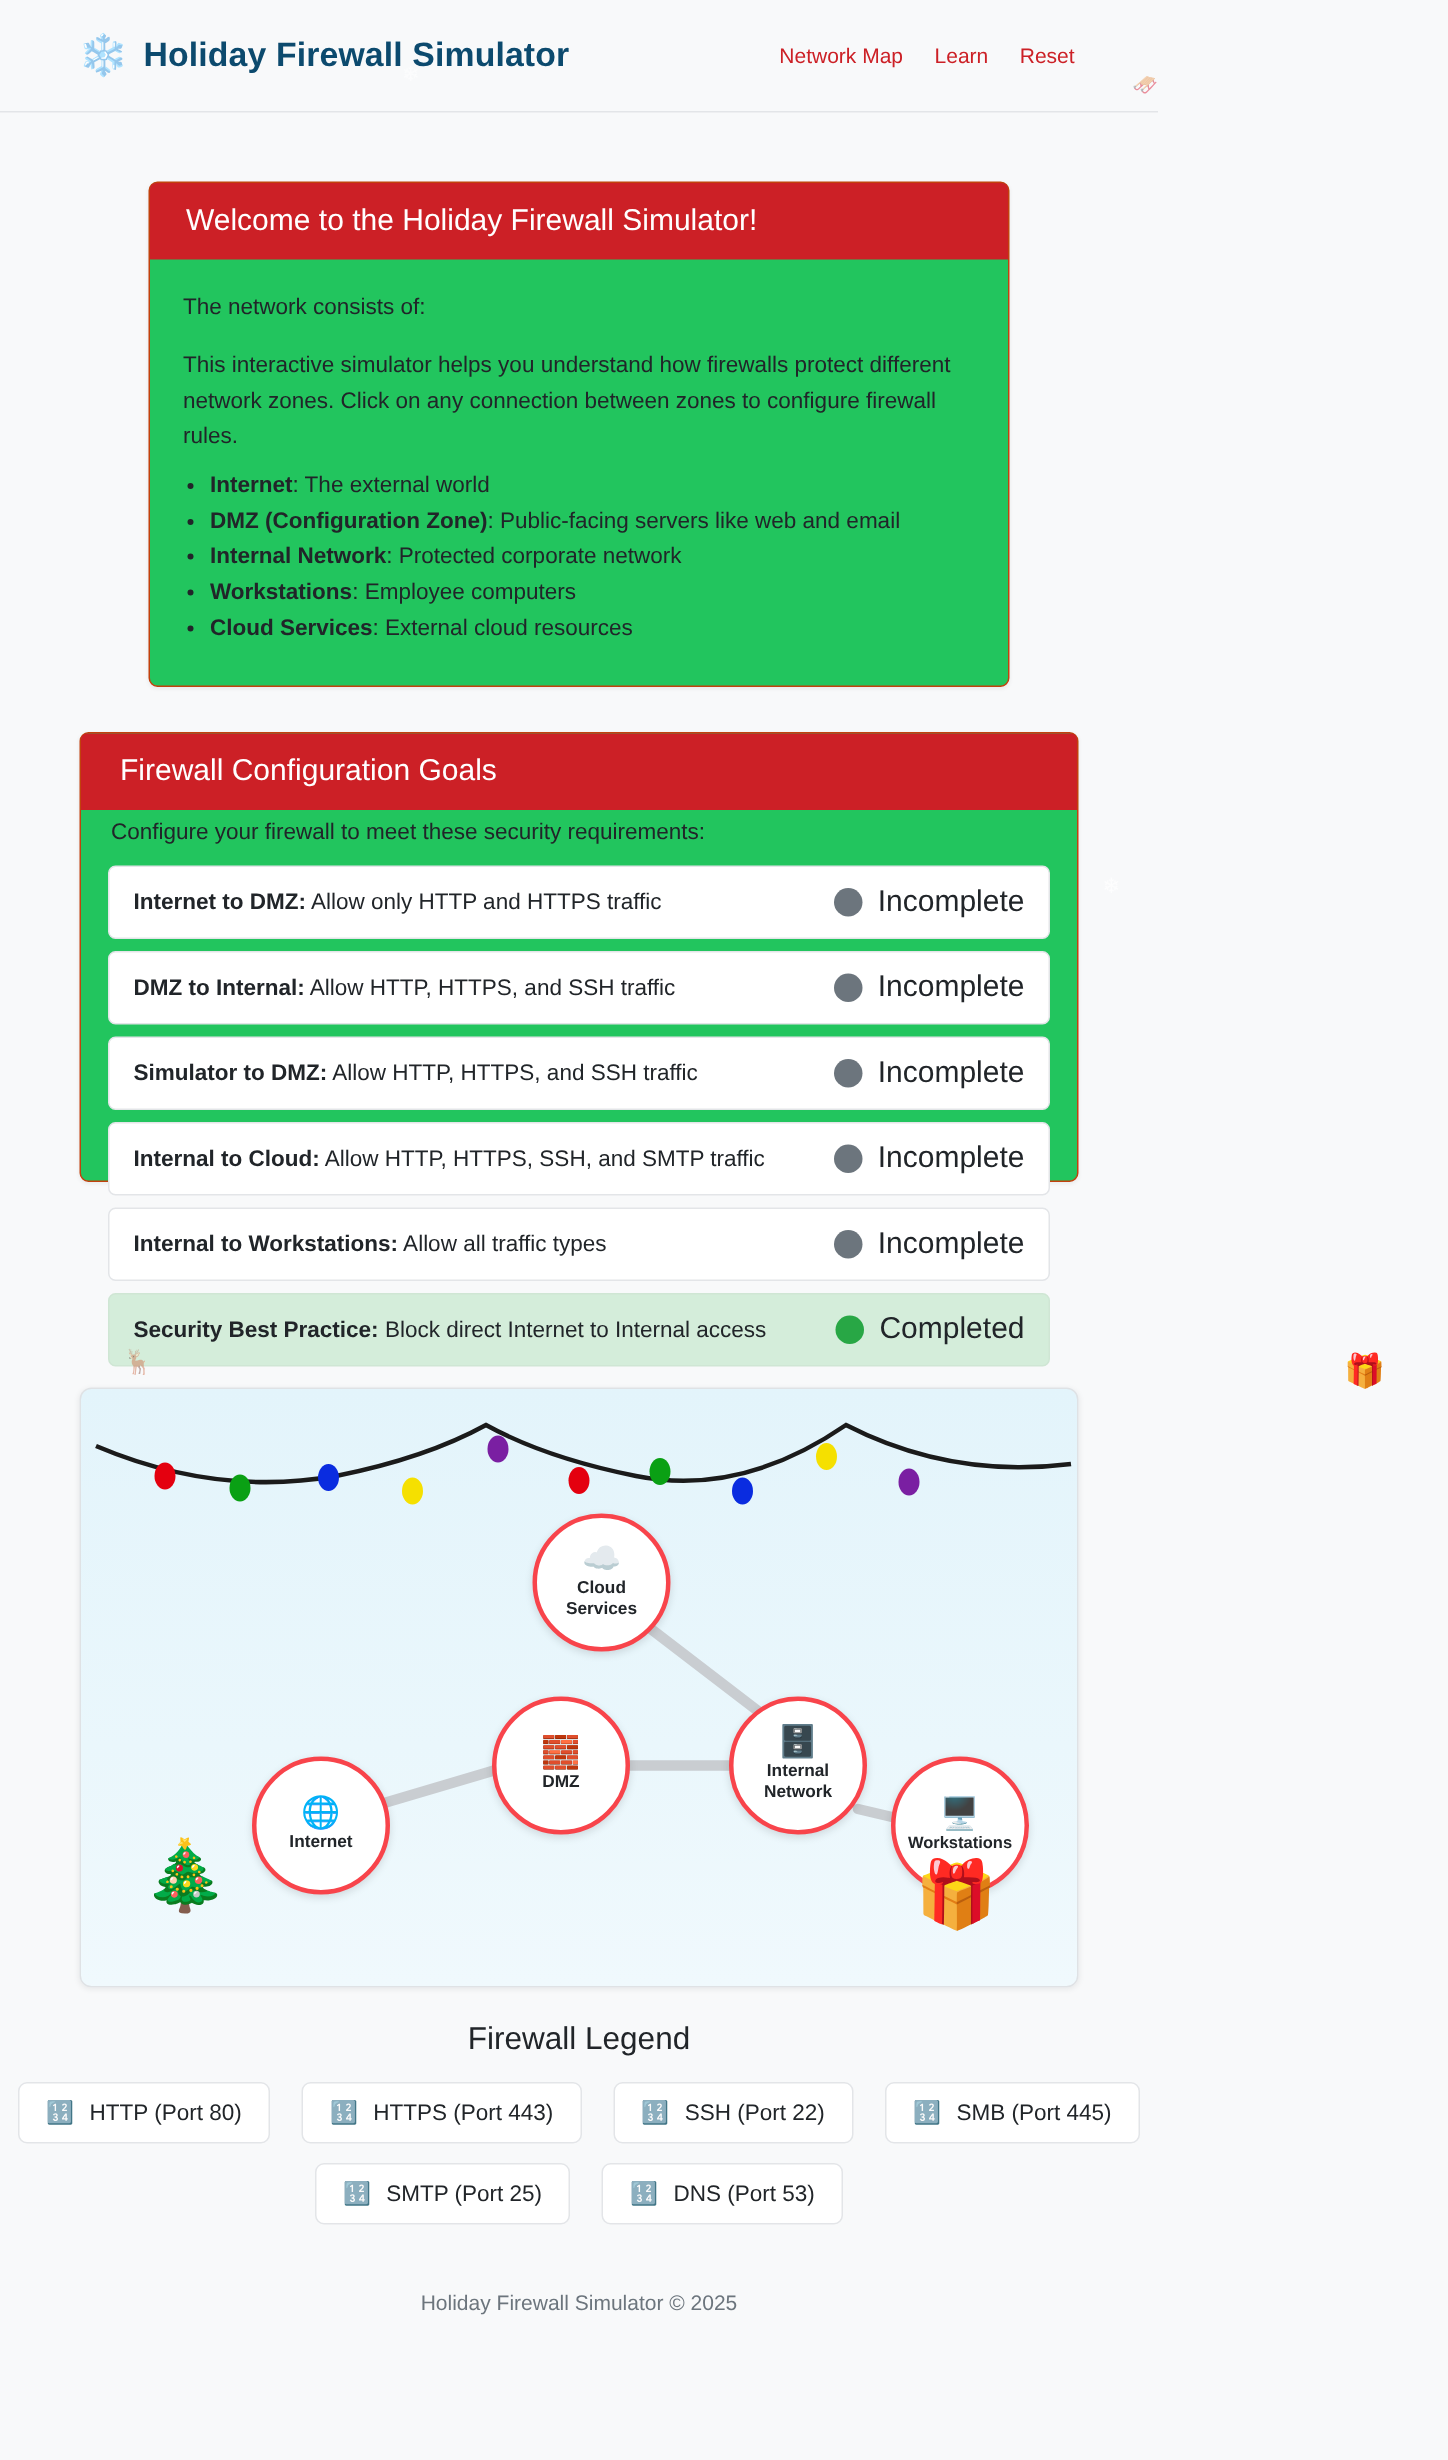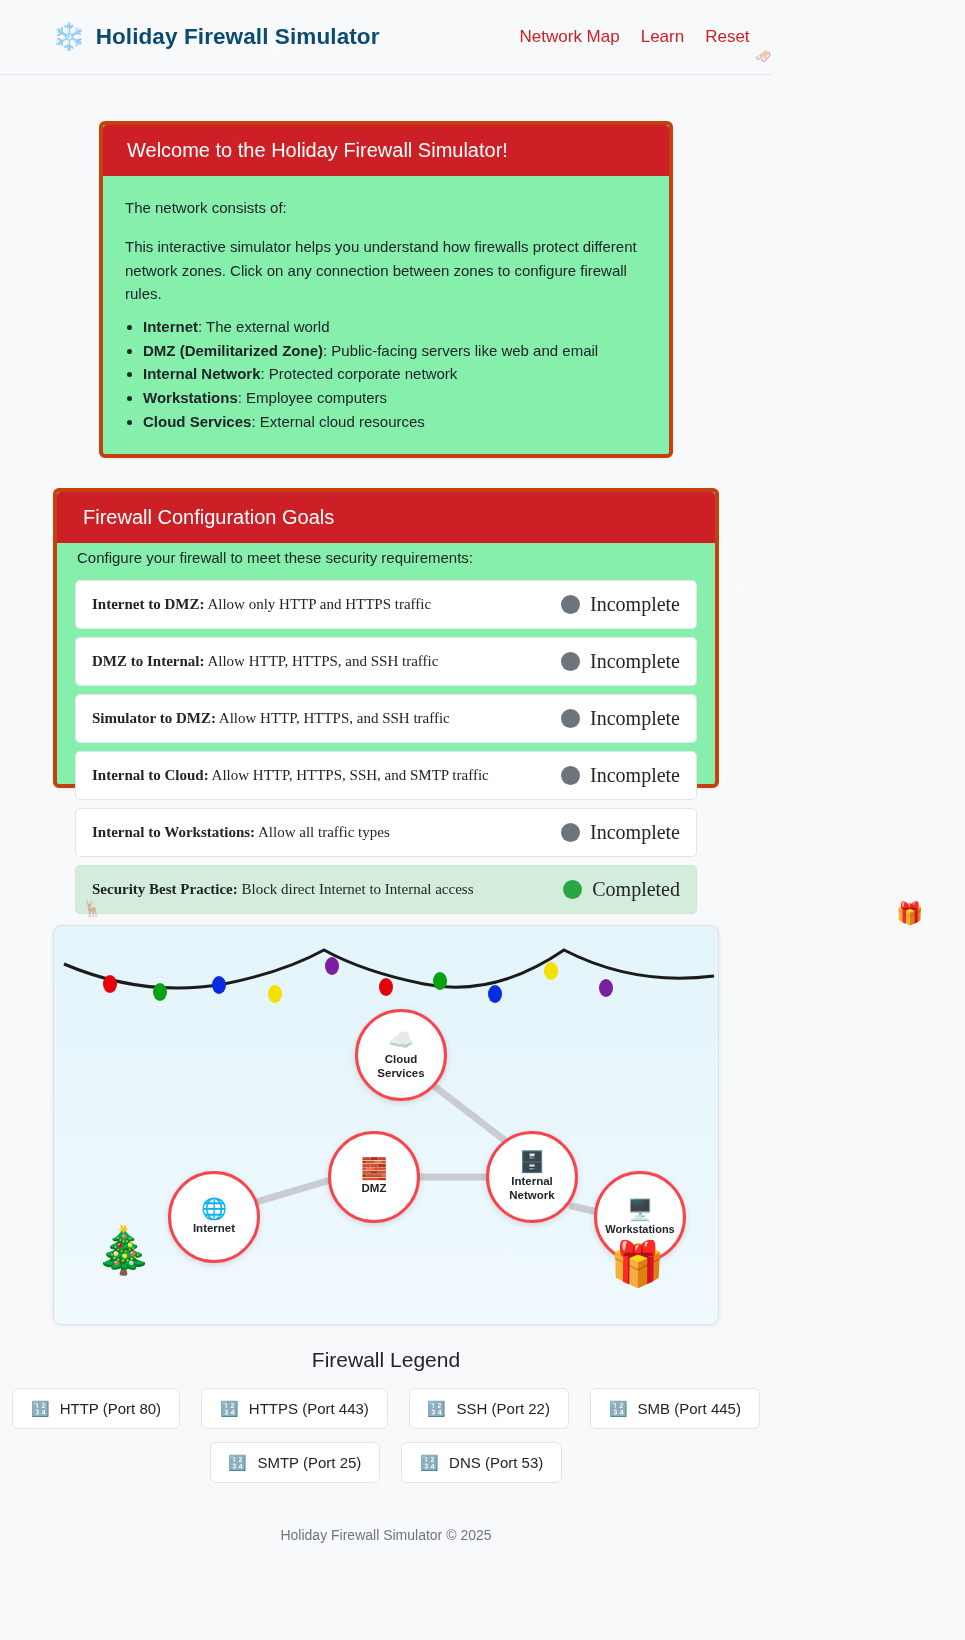--- a/index.html
+++ b/index.html
@@ -17,27 +17,27 @@
     position: absolute; top: 0; left: 0; width: 772px; height: 75px;
     background: #f8f9fa; border-bottom: 1px solid #e3e5e8;
     display: flex; align-items: center;
   }
   .brand { display: flex; align-items: center; gap: 10px; margin-left: 52px; }
   .brand-icon { font-size: 27px; line-height: 1; }
   .brand-title {
     color: #0c4a6e; font-size: 22.5px; font-weight: bold; letter-spacing: .1px;
   }
   .nav-links { display: flex; gap: 21px; margin-left: 140px; }
-  .nav-link { color: #cc2026; font-size: 17px; text-decoration: none; cursor: pointer; }
+  .nav-link { color: #cc2026; font-size: 14px; text-decoration: none; cursor: pointer; }
   .nav-deco-sled { position: absolute; left: 755px; top: 48px; font-size: 14px; opacity: .45; }
 
   
   .card {
-    position: absolute; background: #86efac;
-    border: 4px solid #c2410c; border-radius: 6px;
+    position: absolute; background: #22c55e;
+    border: 1px solid #c2410c; border-radius: 6px;
     box-shadow: 0 1px 3px rgba(0,0,0,.06);
   }
   .card-header {
     background: #cc2026; color: #fff;
     font-size: 20px; padding: 14px 24px;
     border-radius: 4px 4px 0 0;
   }
   .card-body { padding: 20px 22px 18px 22px; }
 
   #welcome-card { left: 99px; top: 121px; width: 574px; height: 337px; }
@@ -49,21 +49,21 @@
   .zone-list li b { font-weight: bold; }
 
   #goals-card { left: 53px; top: 488px; width: 666px; height: 300px; }
   #goals-card .card-header { font-size: 20px; padding: 14px 26px; }
   #goals-card .card-body { padding: 6px 18px 20px 18px; }
   .goals-intro { font-size: 15px; color: #212529; margin-bottom: 14px; padding-left: 2px; }
 
   .goal-row {
     display: flex; align-items: center; justify-content: space-between;
     border: 1px solid #e3e5e8; border-radius: 5px;
-    background: #fff; padding: 12px 16px; margin-bottom: 8px; font-family: Liberation Serif, serif;
+    background: #fff; padding: 12px 16px; margin-bottom: 8px;
   }
   .goal-row.completed { background: #d4edda; border-color: #cfe6d4; }
   .goal-text { font-size: 15px; color: #212529; }
   .goal-text b { font-weight: bold; }
   .goal-status { display: flex; align-items: center; gap: 10px; flex-shrink: 0; }
   .status-dot { width: 19px; height: 19px; border-radius: 50%; background: #6c757d; }
   .goal-row.completed .status-dot { background: #28a745; }
   .status-label { font-size: 20px; color: #212529; }
 
   
@@ -144,21 +144,21 @@
   </div>
   <span class="deco" id="deco-snowflake-header">❄</span>
 
   <div class="card" id="welcome-card">
     <div class="card-header">Welcome to the Holiday Firewall Simulator!</div>
     <div class="card-body">
       <p class="para">The network consists of:</p>
       <p class="para">This interactive simulator helps you understand how firewalls protect different network zones. Click on any connection between zones to configure firewall rules.</p>
       <ul class="zone-list">
         <li><b>Internet</b><span>: The external world</span></li>
-        <li><b>DMZ (Demilitarized Zone)</b><span>: Public-facing servers like web and email</span></li>
+        <li><b>DMZ (Configuration Zone)</b><span>: Public-facing servers like web and email</span></li>
         <li><b>Internal Network</b><span>: Protected corporate network</span></li>
         <li><b>Workstations</b><span>: Employee computers</span></li>
         <li><b>Cloud Services</b><span>: External cloud resources</span></li>
       </ul>
     </div>
   </div>
 
   <div class="card" id="goals-card">
     <div class="card-header">Firewall Configuration Goals</div>
     <div class="card-body">

